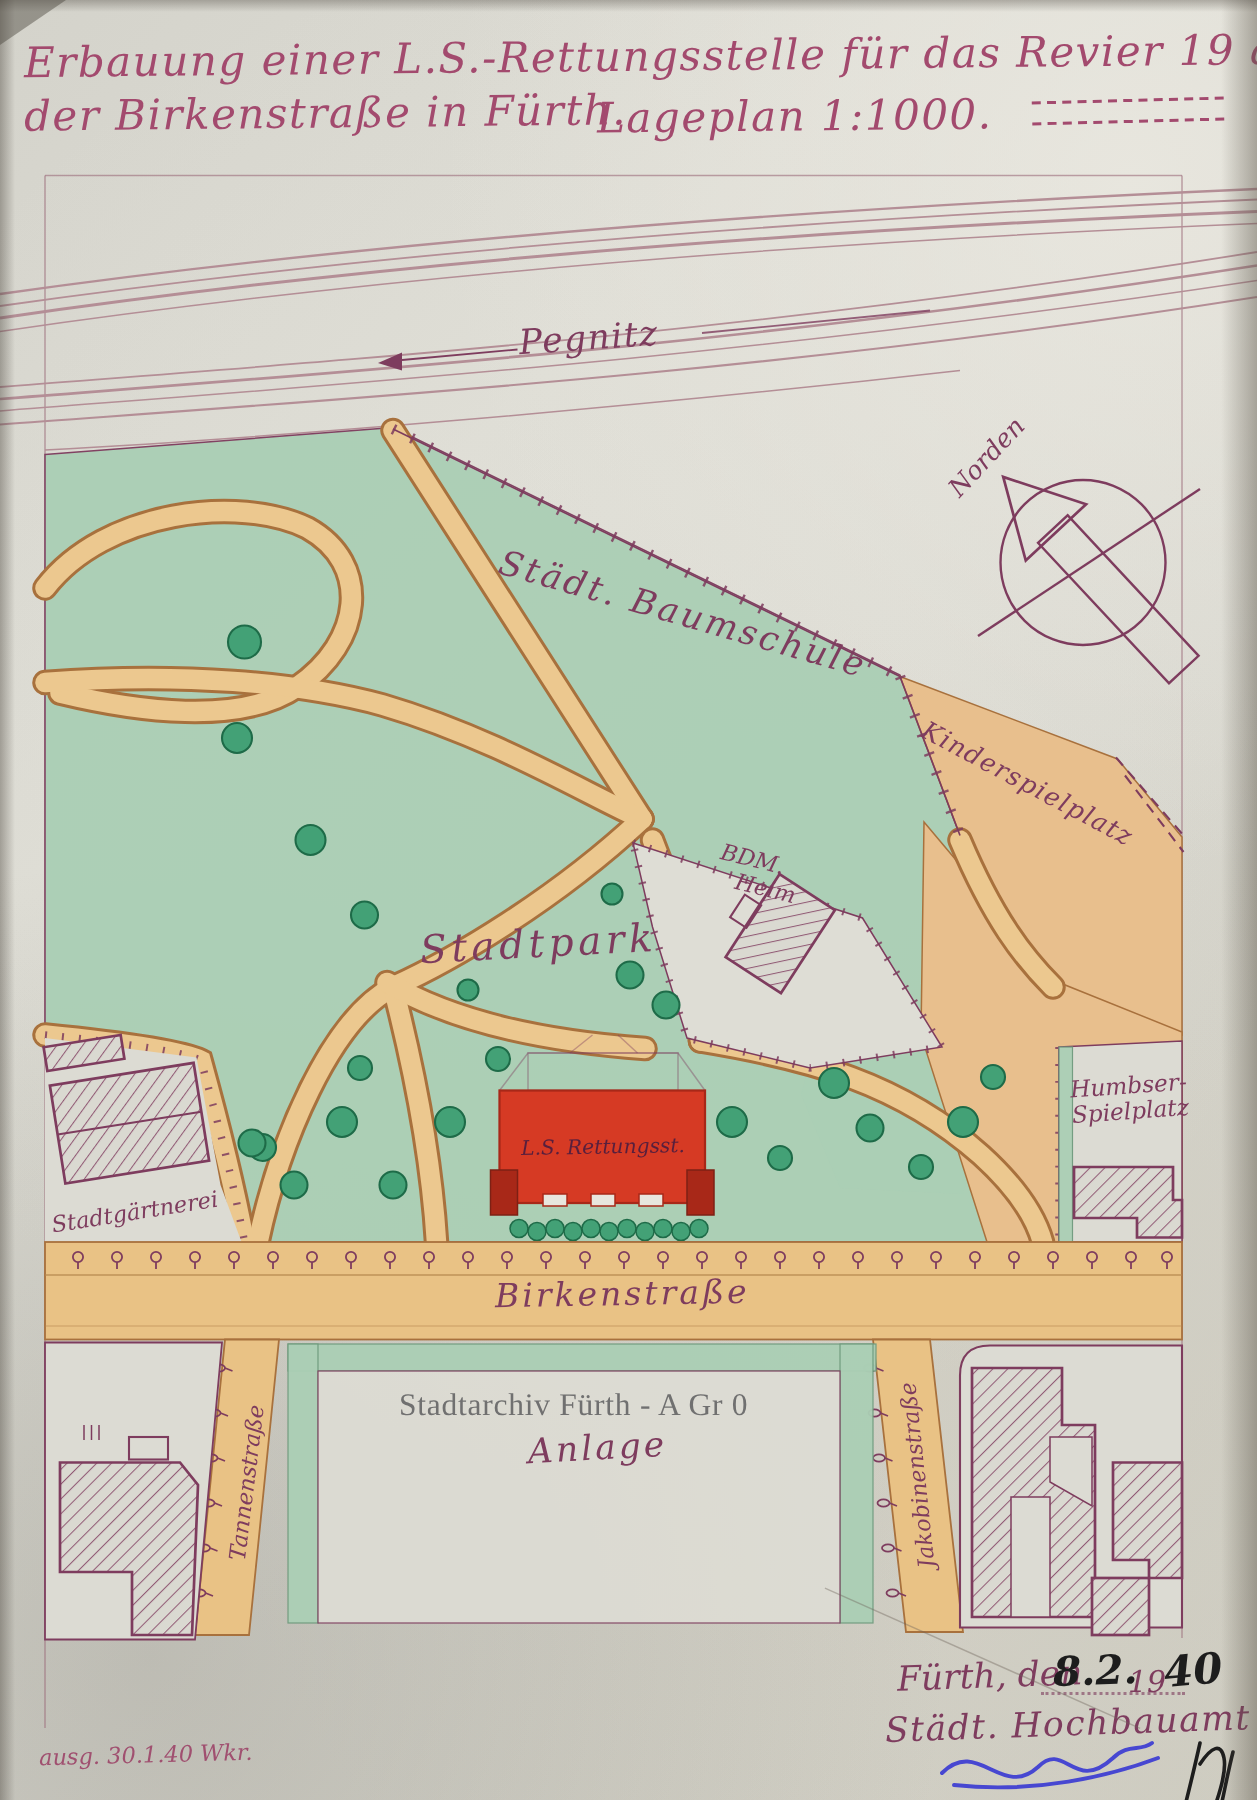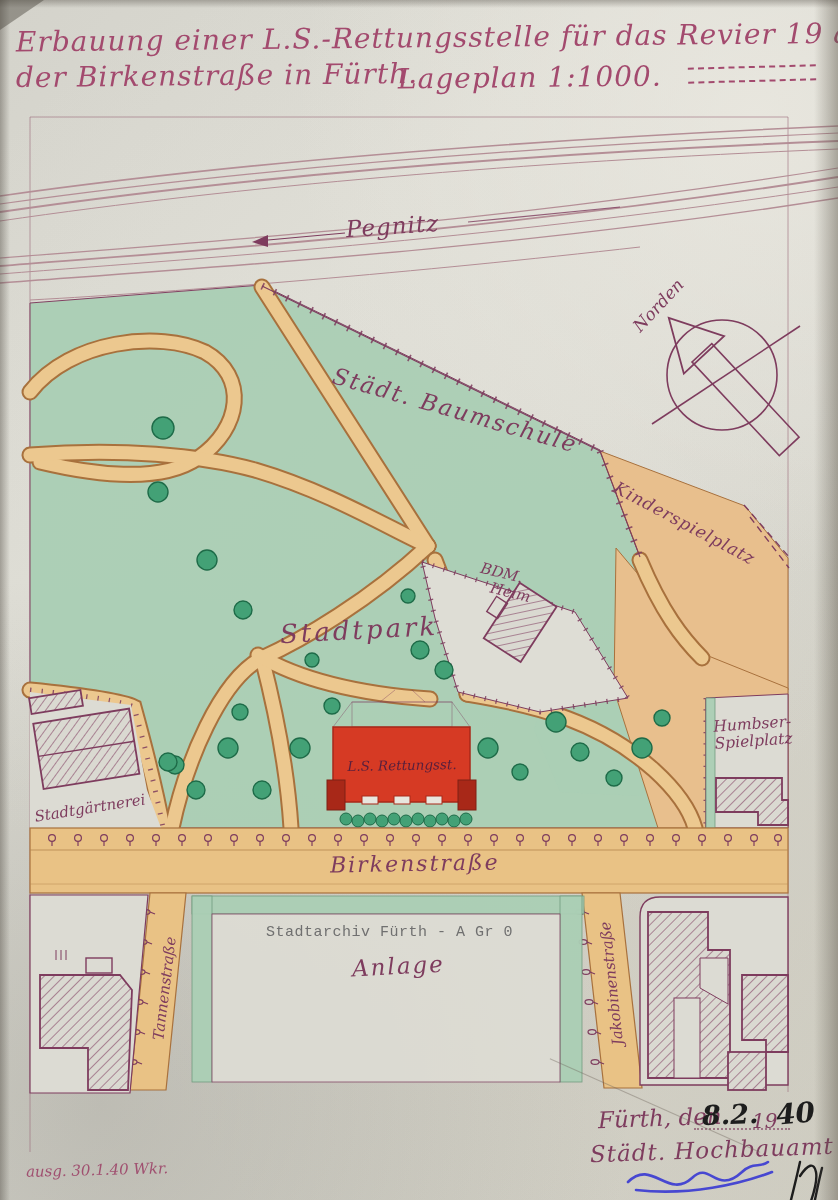--- a/index.html
+++ b/index.html
@@ -38,22 +38,22 @@
   .pencil{stroke:var(--ink,#7e3c5e);fill:none;stroke-width:1;opacity:.4;}
   .sig{stroke:var(--blue,#4747d1);fill:none;stroke-width:2.6;stroke-linecap:round;}
   .blackpen{stroke:var(--black,#1d1d1d);fill:none;stroke-width:2.4;stroke-linecap:round;}
   .frame{stroke:#9b6b7a;stroke-width:1;opacity:.6;}
   
   .lbl{position:absolute;color:var(--ink,#7e3c5e);font-style:italic;white-space:pre;line-height:1.12;}
   .title{color:var(--title-ink,#a34a6e);font-size:28px;letter-spacing:1px;}
   .dashflourish{position:absolute;width:128px;height:12px;
      border-top:2.4px dashed var(--title-ink,#a34a6e);
      border-bottom:2.4px dashed var(--title-ink,#a34a6e);transform:rotate(-1.5deg);}
-  .wm{position:absolute;font-family:Liberation Mono, monospace;font-style:normal;
-      color:var(--watermark,#707070);font-size:15px;letter-spacing:.5px;}
+  .wm{position:absolute;font-family:Liberation Serif, serif;font-style:normal;
+      color:var(--watermark,#707070);font-size:21px;letter-spacing:.5px;}
   .blacktext{color:var(--black,#1d1d1d);}
   .dotted-underline{position:absolute;border-bottom:2px dotted var(--ink,#7e3c5e);opacity:.6;}
   
   .edge-right{position:absolute;top:0;right:0;width:24px;height:1200px;
       background:linear-gradient(to right, rgba(0,0,0,0), rgba(92,86,74,.45));}
   .edge-left{position:absolute;top:0;left:0;width:10px;height:1200px;
       background:linear-gradient(to right, rgba(70,64,56,.4), rgba(0,0,0,0));}
   .edge-top{position:absolute;top:0;left:0;width:838px;height:8px;
       background:linear-gradient(to bottom, rgba(70,64,56,.35), rgba(0,0,0,0));}
   .corner-fold{position:absolute;top:0;left:0;width:0;height:0;

